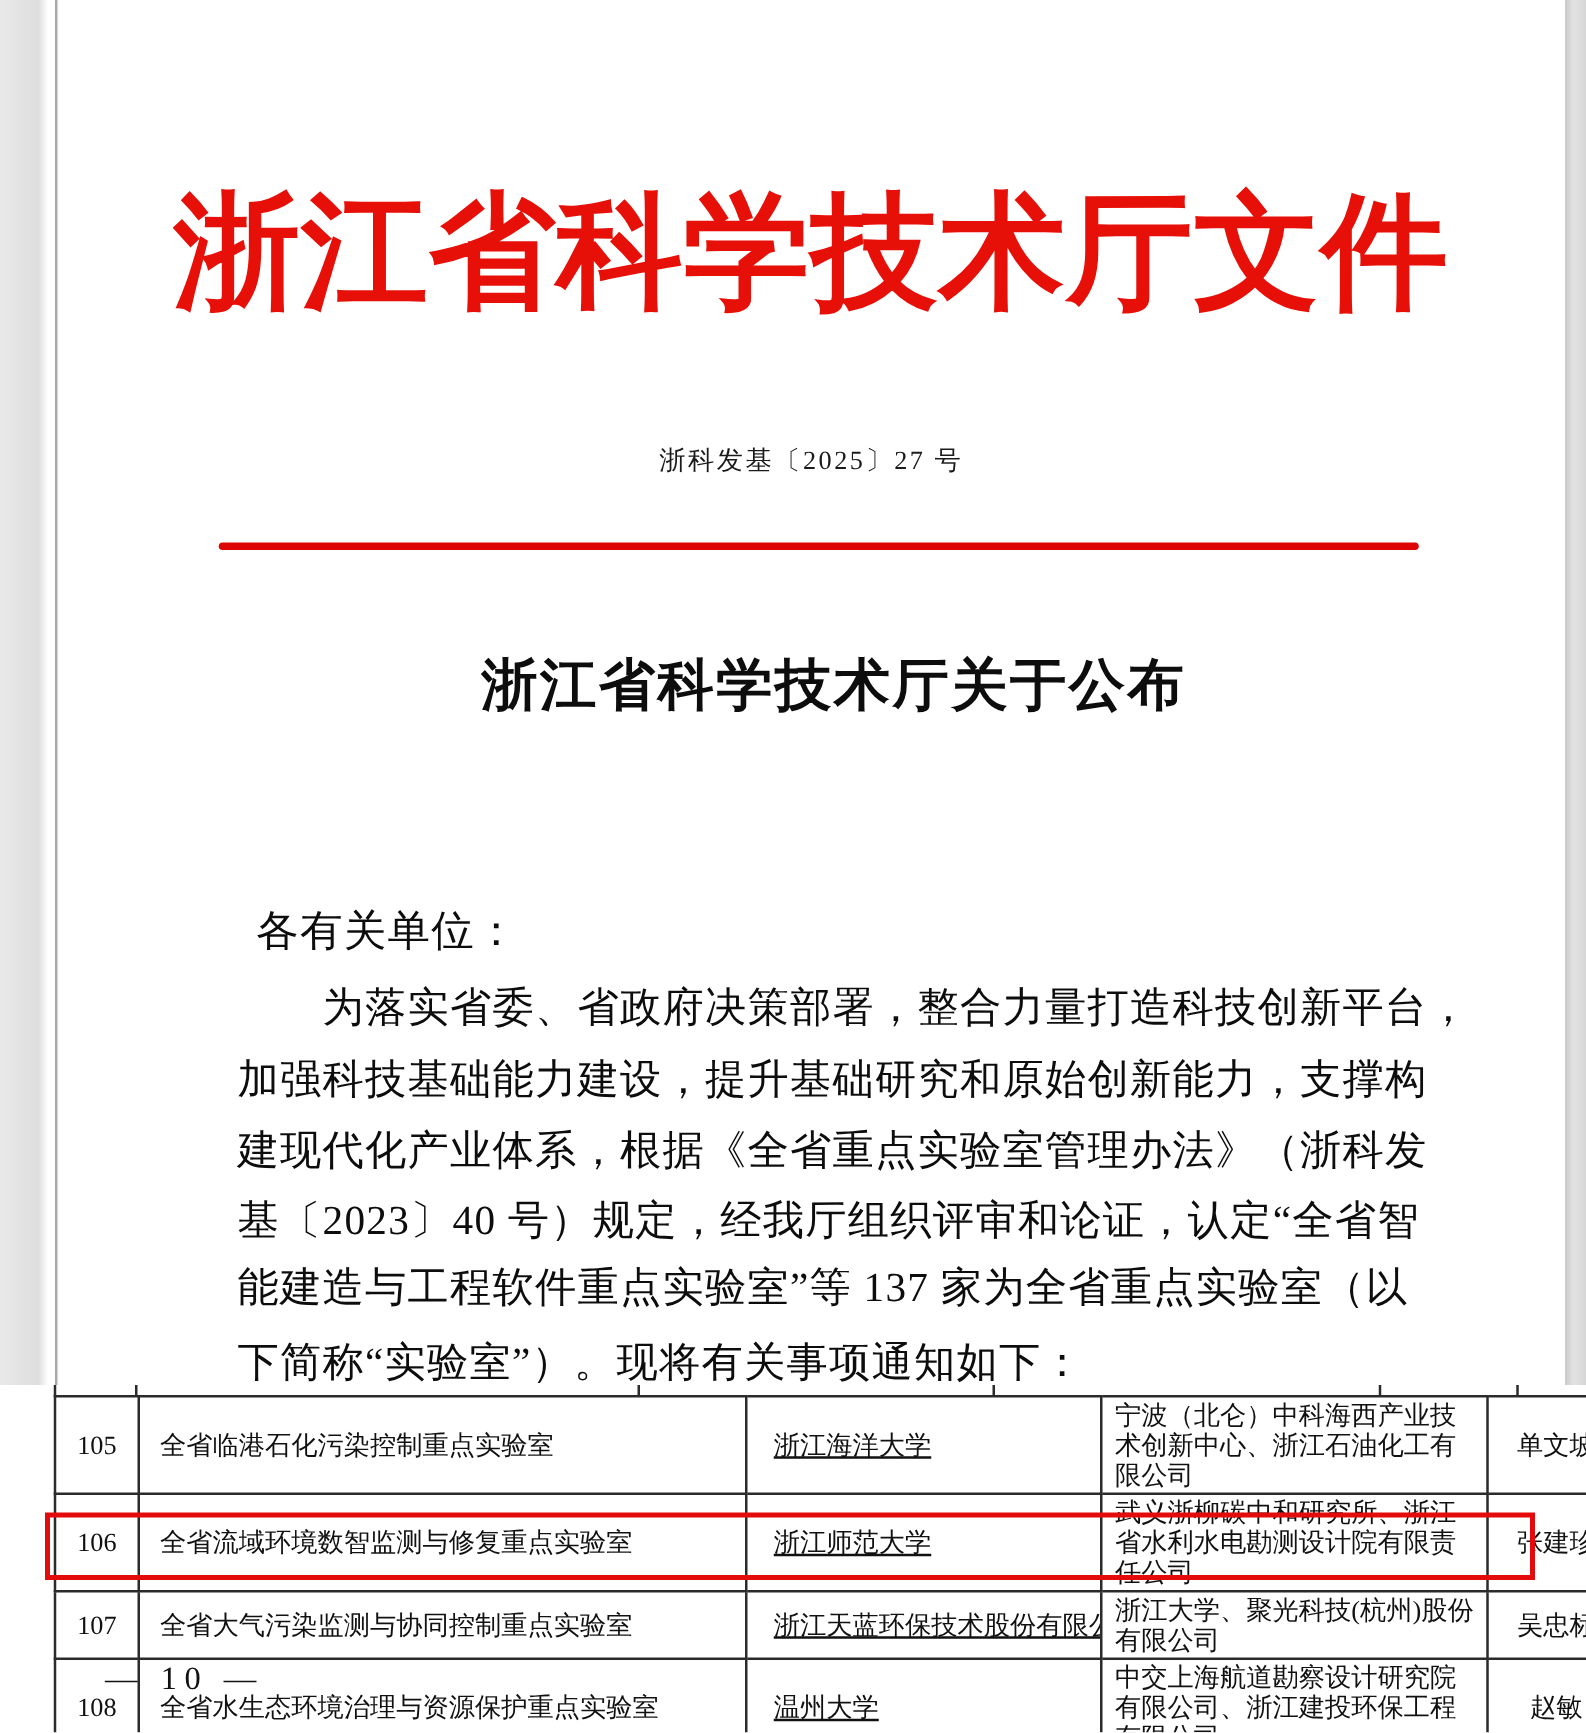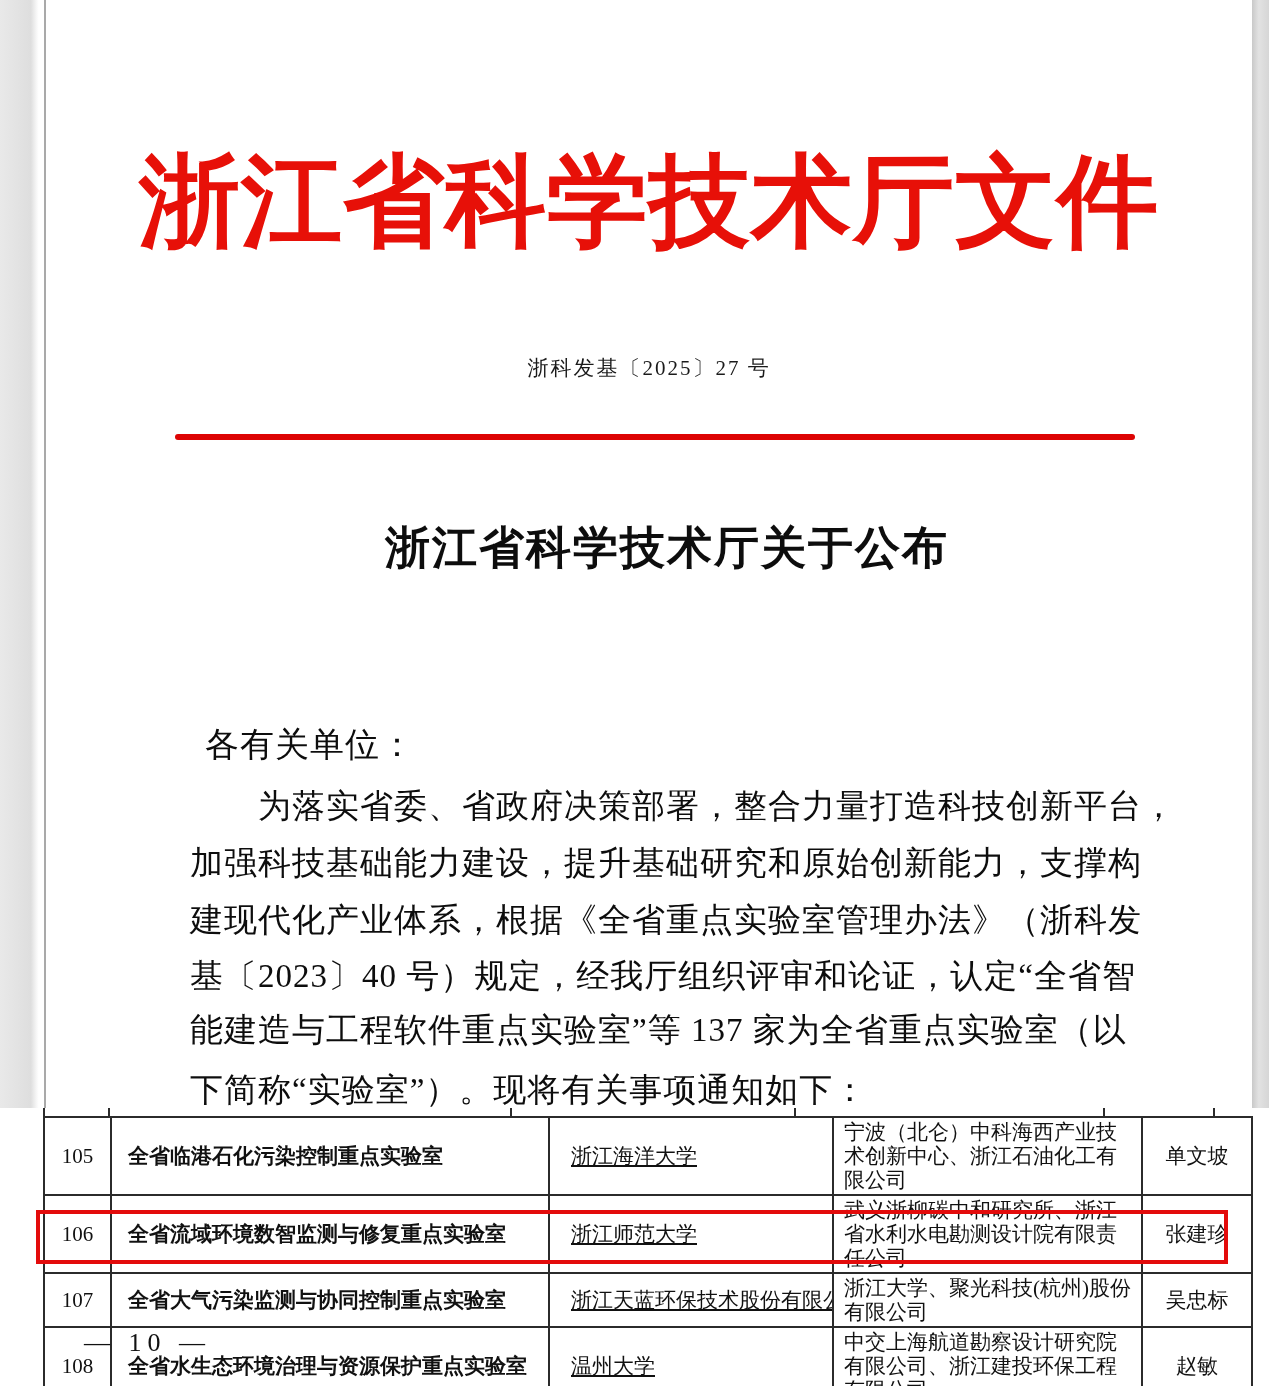--- a/index.html
+++ b/index.html
@@ -74,21 +74,21 @@
     table-layout:fixed;
     background:#fff;
     font-family:"Liberation Serif","DejaVu Serif",serif;
   }
   table.labs td{
     border:2px solid var(--border-dark);
     font-size:21px;color:#111;
     overflow:hidden;
   }
   td.c-no{width:67px;text-align:center;font-size:22px;}
-  td.c-lab{width:438px;padding-left:16px;white-space:nowrap;font-weight:bold;}
+  td.c-lab{width:486px;padding-left:16px;white-space:nowrap;}
   td.c-inst{width:284px;padding-left:21px;white-space:nowrap;text-decoration:underline;}
   td.c-partner{width:309px;padding:2px 8px 2px 10px;line-height:24px;}
   td.c-dir{width:110px;text-align:center;}
   tr.r-105{height:49px;}
   tr.r-106{height:46px;}
   tr.r-107{height:52px;margin-left:27px;}
   tr.r-108{height:46px;}
   .highlight-box{
     position:absolute;left:36px;top:1210px;width:1192px;height:54px;
     border:4px solid var(--highlight-red);

